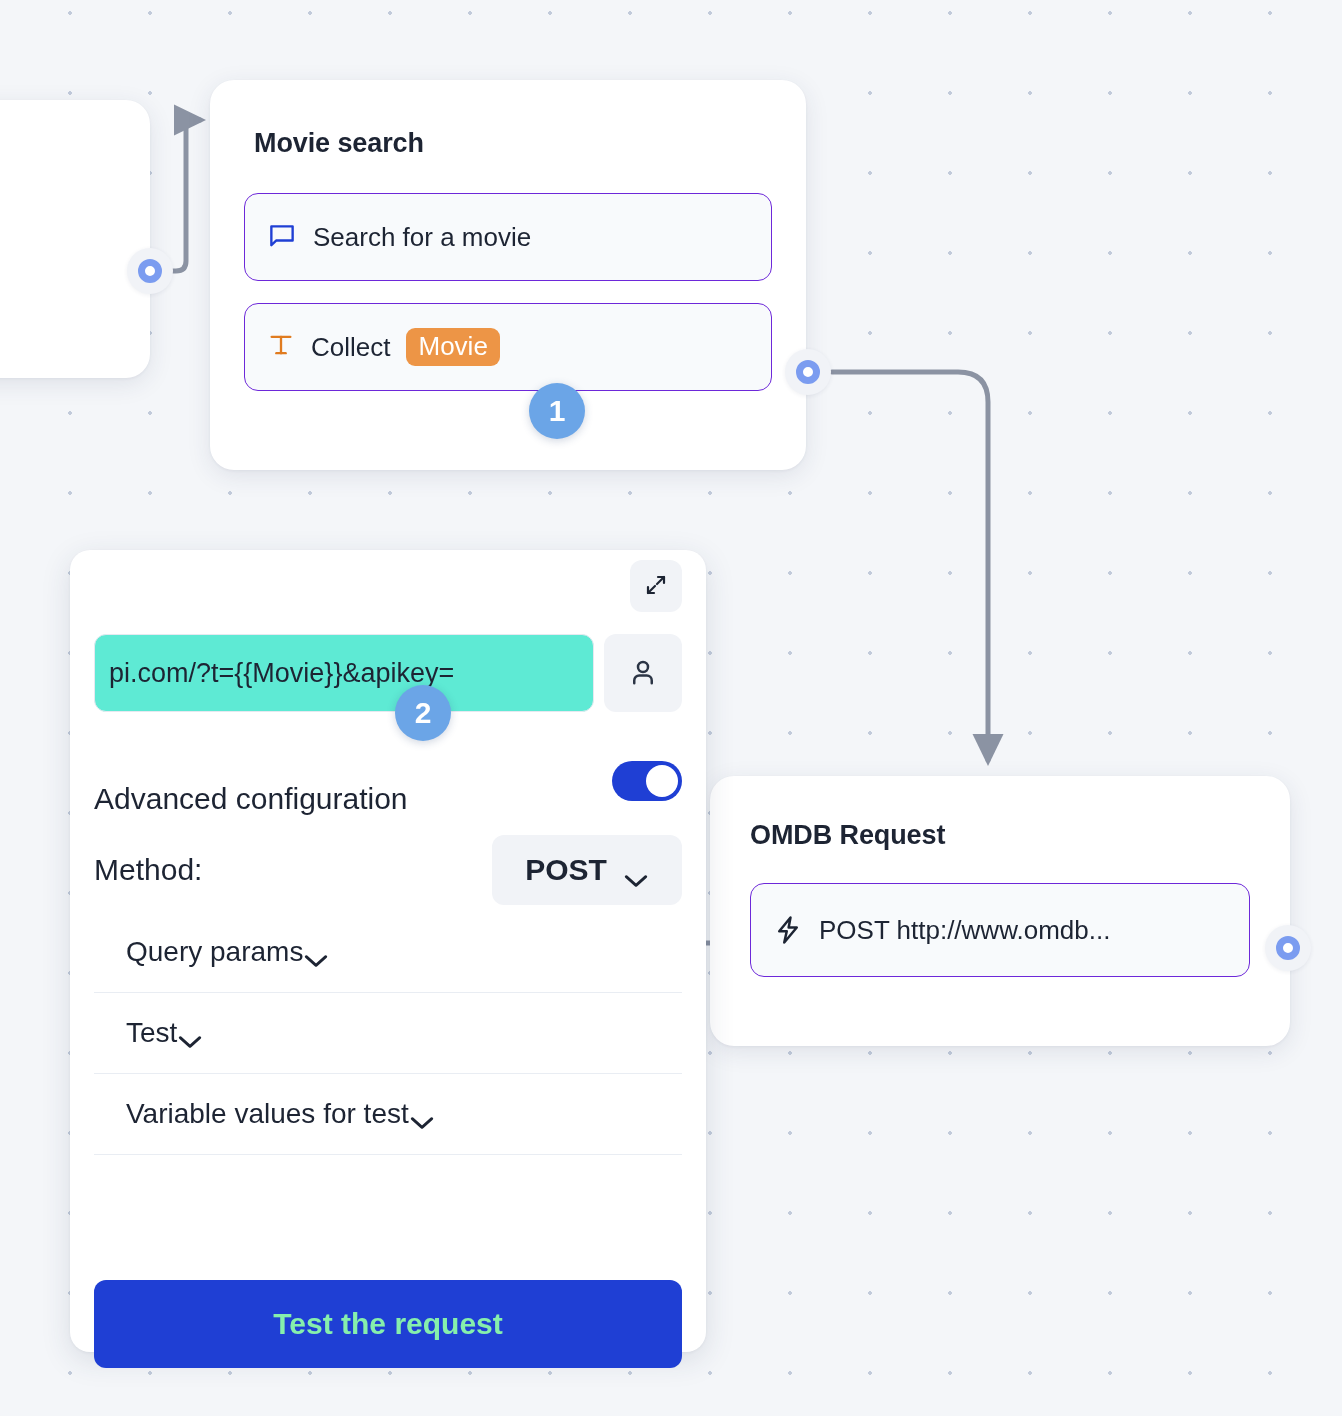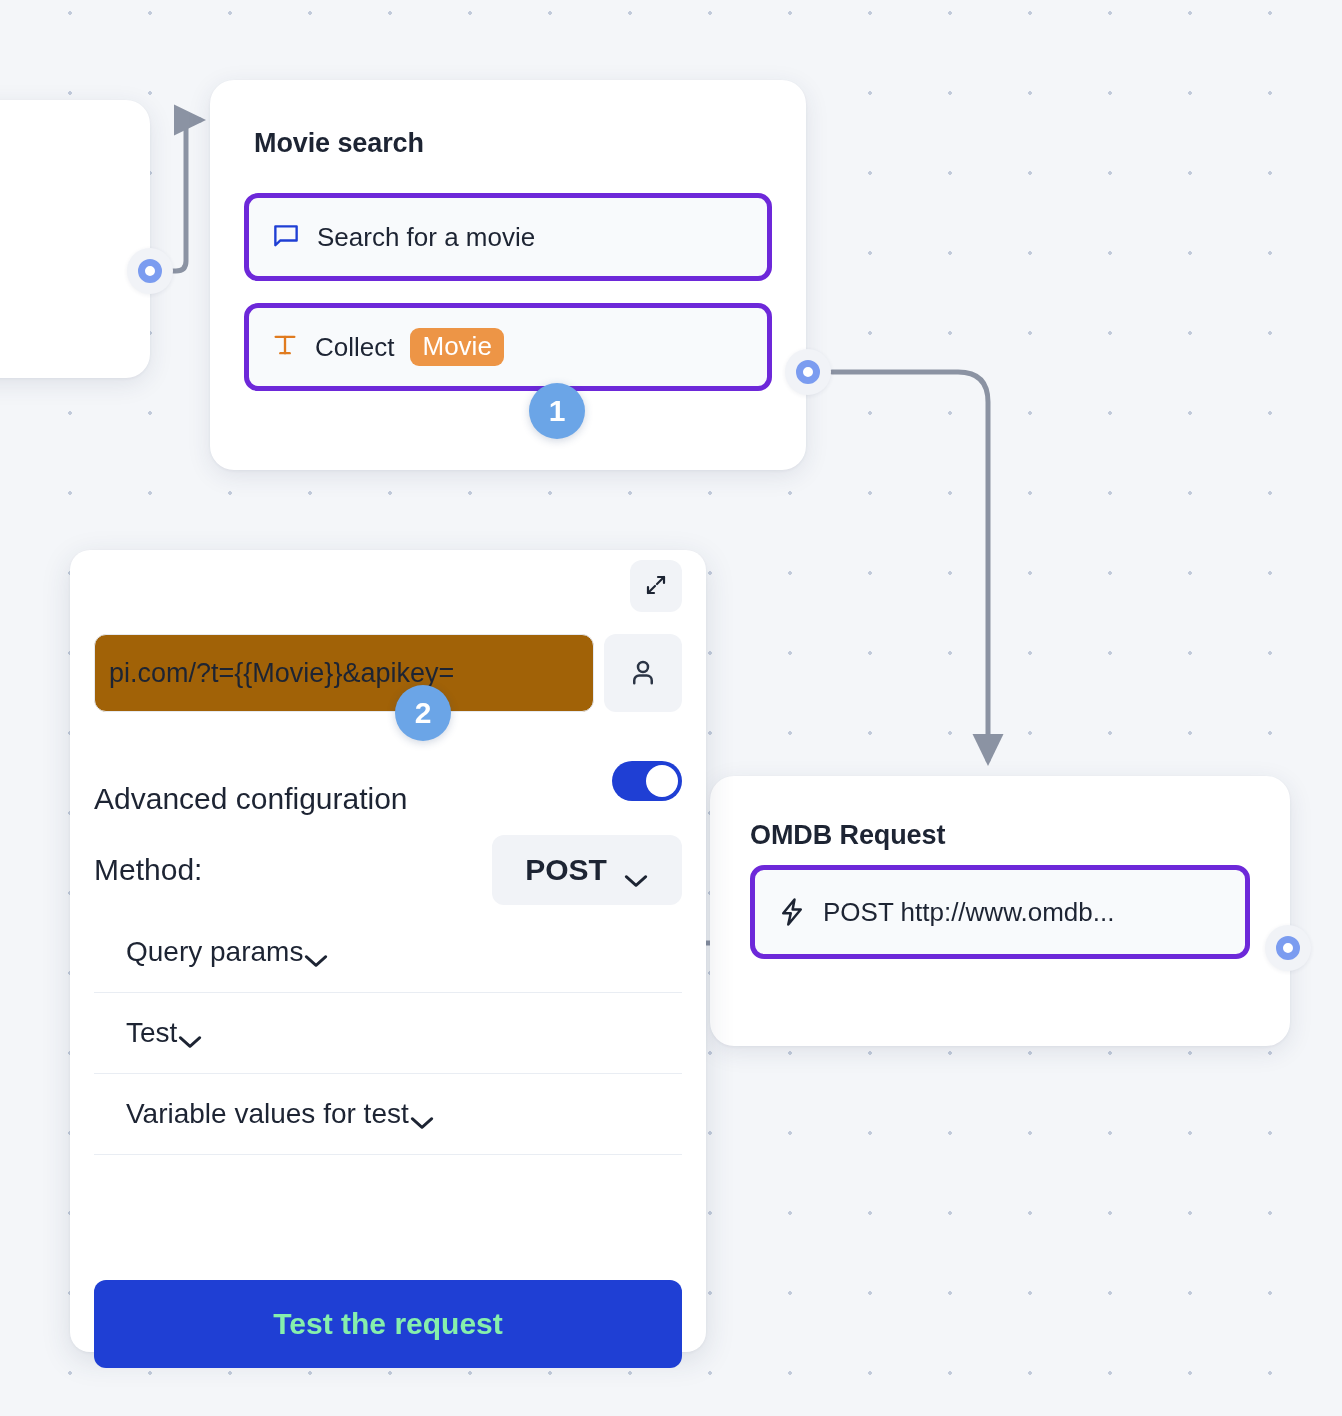--- a/index.html
+++ b/index.html
@@ -33,21 +33,21 @@
     font-size: 27px;
     font-weight: bold;
     color: #1d2433;
     letter-spacing: -0.1px;
   }
   .node-row {
     display: flex;
     align-items: center;
     gap: 16px;
     background: #f8fafc;
-    border: 5px solid #6d28d9;
+    border: 1px solid #6d28d9;
     border-radius: 14px;
     padding: 0 22px;
     height: 88px;
     font-size: 26px;
     color: #1d2433;
   }
   .node-row .row-label { white-space: nowrap; }
 
   
   #partial-card {
@@ -84,21 +84,21 @@
   }
 
   
   #omdb-card {
     left: 710px;
     top: 776px;
     width: 580px;
     height: 270px;
     padding: 44px 40px;
   }
-  #omdb-card .node-title { margin-bottom: 14px; }
+  #omdb-card .node-title { margin-bottom: 32px; }
   #omdb-card .node-row { height: 94px; }
   .bolt-icon { width: 30px; height: 32px; flex: 0 0 auto; }
 
   
   .port {
     position: absolute;
     width: 46px; height: 46px;
     border-radius: 50%;
     background: #f1f3f7;
     display: flex; align-items: center; justify-content: center;
@@ -161,21 +161,21 @@
     position: absolute;
     left: 24px; top: 84px;
     display: flex; align-items: stretch; gap: 10px;
     width: 588px;
   }
   .url-input {
     flex: 1 1 auto;
     height: 78px;
     border: 1px solid #e5e9f0;
     border-radius: 12px;
-    background: #a16207;
+    background: #5eead4;
     font-size: 27px;
     color: #1d2433;
     padding: 0 14px;
     font-family: "Liberation Sans", sans-serif;
     overflow: hidden;
     white-space: nowrap;
   }
   .user-btn {
     width: 78px; height: 78px;
     background: #f1f3f7;

